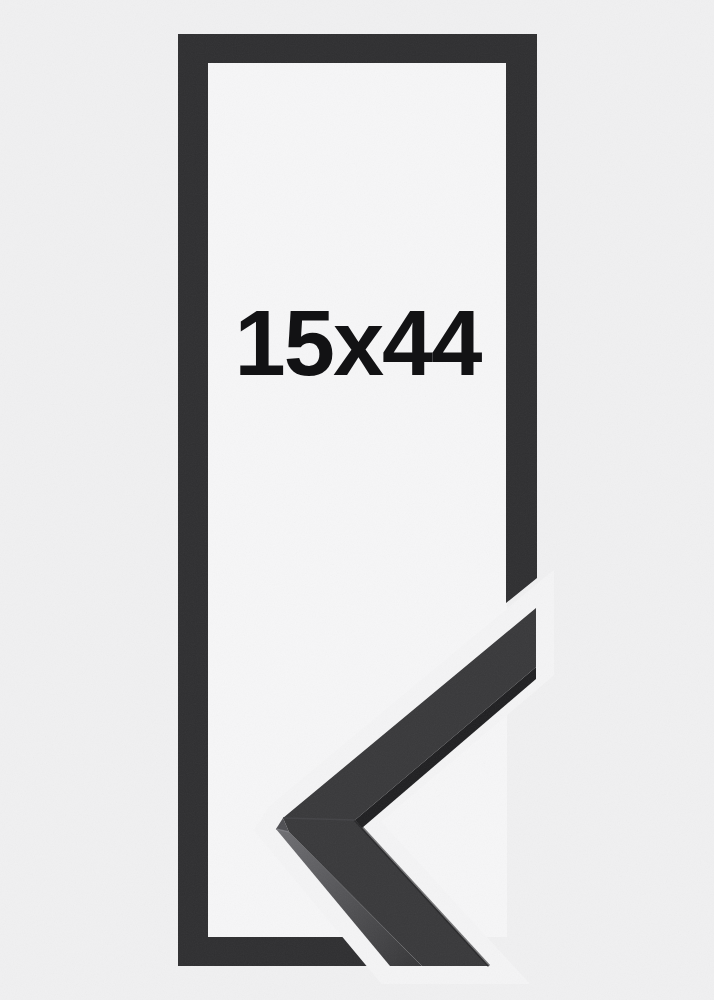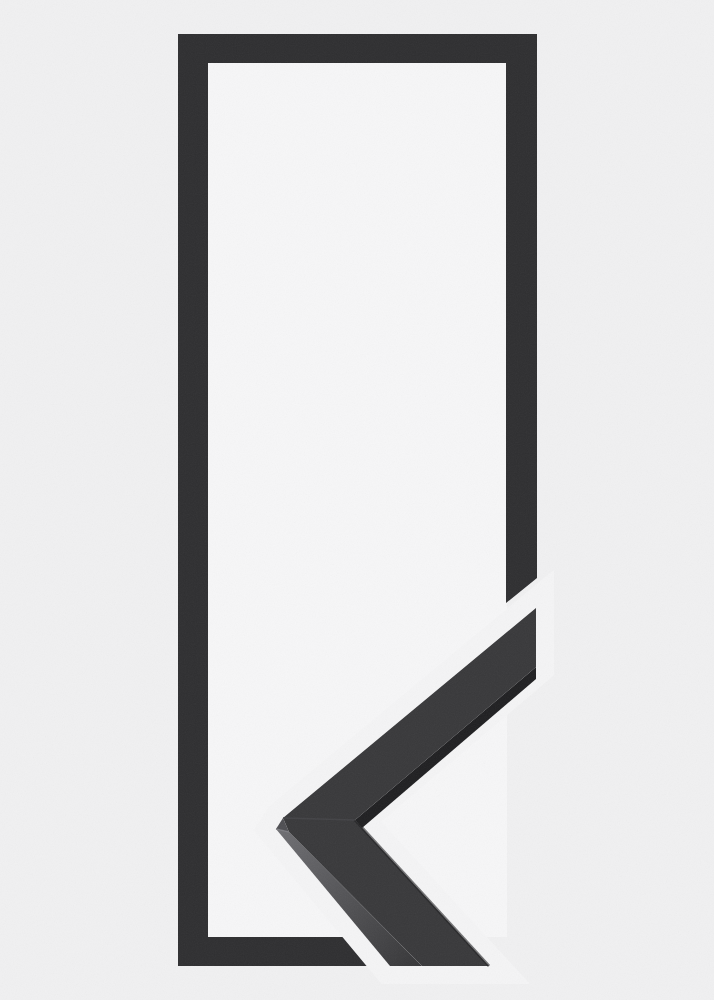--- a/index.html
+++ b/index.html
@@ -71,13 +71,14 @@
 
     <line x1="283" y1="818" x2="355" y2="820" stroke-width="1.6" opacity="0.9" stroke="#454548"></line>
 
     <line x1="276" y1="829" x2="289" y2="832" stroke-width="1.5" opacity="0.8" stroke="#7d7d82"></line>
 
     <line x1="355" y1="820" x2="489" y2="966" stroke-width="3" opacity="0.6" stroke="#202022"></line>
 
     <rect x="0" y="0" width="714" height="1000" filter="url(#grain)" opacity="0.05"></rect>
   </svg>
 
+  <div class="size-label" style="color: rgb(18, 18, 20);">15x44</div>
 </div>
 
 </body></html>

